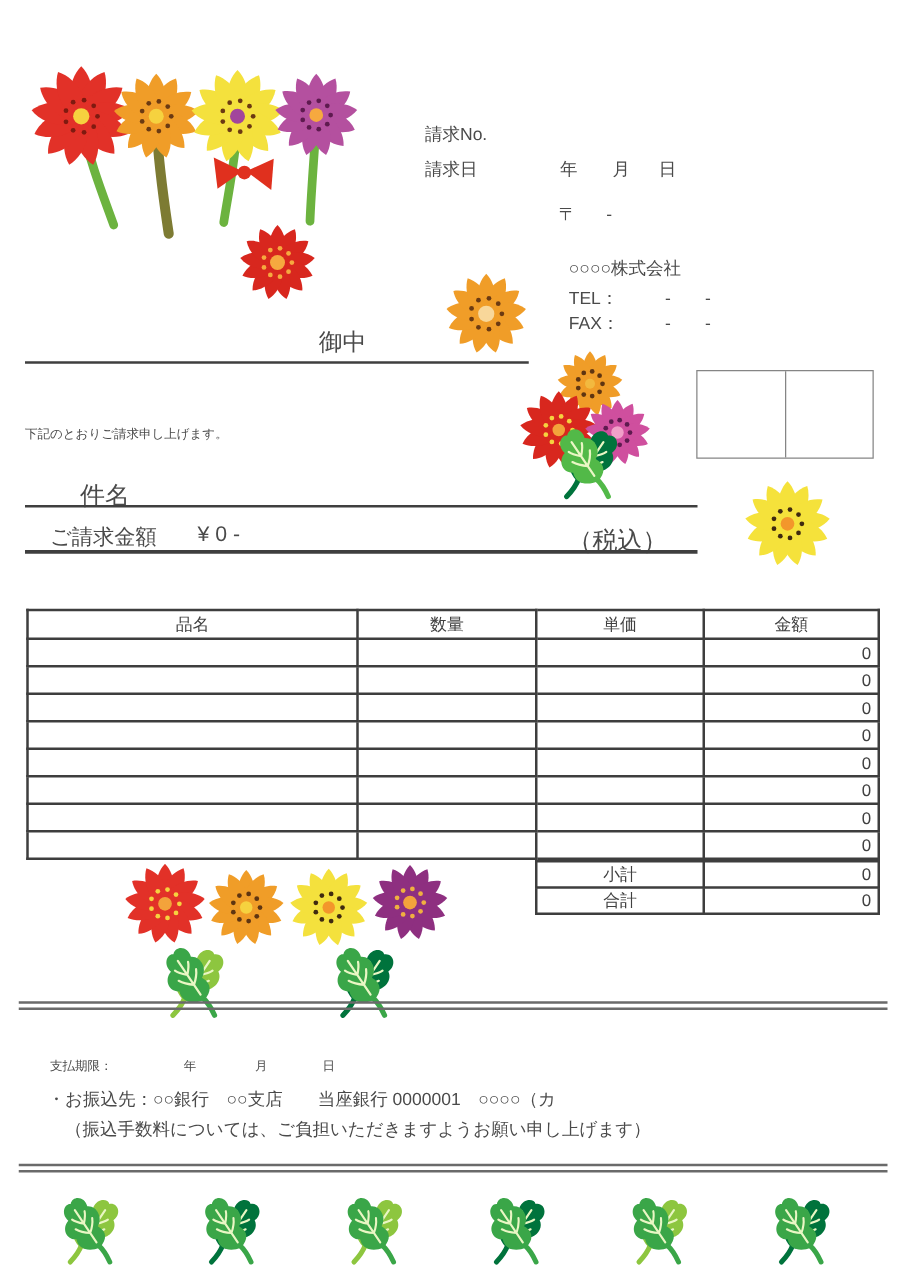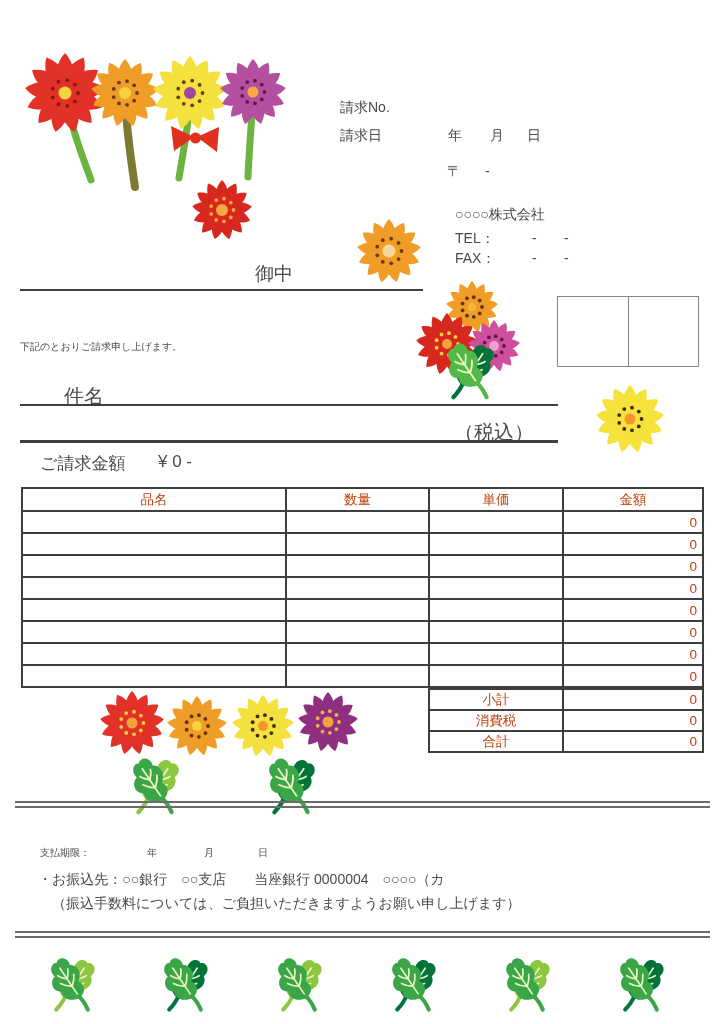--- a/index.html
+++ b/index.html
@@ -2,24 +2,24 @@
 <html><head>
 <meta charset="utf-8">
 <style>
   html,body{margin:0;padding:0;background:#fff;}
   #page{position:relative;width:724px;height:1024px;background:#fff;overflow:hidden;
         font-family:"Liberation Sans","DejaVu Sans",sans-serif;color:#4a4a4a;}
   .abs{position:absolute;white-space:nowrap;text-align:right;}
   .rule{position:absolute;background:#3f3f3f;}
   .dline{position:absolute;height:3px;border-top:2px solid #6a6a6a;border-bottom:2px solid #6a6a6a;}
   #title{font-size:29px;letter-spacing:3px;color:#3d3d3d;}
-  .fs14{font-size:14px;} .fs15{font-size:10px;} .fs16{font-size:20px;} .fs17{font-size:17px;margin-top:34px;} .fs19{font-size:19px;}
+  .fs14{font-size:14px;} .fs15{font-size:10px;} .fs16{font-size:20px;} .fs17{font-size:17px;} .fs19{font-size:19px;}
   #stamp-box{position:absolute;left:557px;top:296px;width:140px;height:69px;border:1px solid #858585;display:flex;}
   #stamp-box .cell{flex:1;} #stamp-box .cell:first-child{border-right:1px solid #858585;}
-  table{border-collapse:collapse;table-layout:fixed;font-size:13.5px;color:#c2410c;}
+  table{border-collapse:collapse;table-layout:fixed;font-size:13.5px;color:#404040;}
   #items-table{position:absolute;left:21px;top:487px;width:681px;}
   #summary-table{position:absolute;left:428px;top:688px;width:274px;padding-left:24px;}
   th,td{border:2px solid #3e3e3e;padding:0;overflow:hidden;}
   th{font-weight:normal;height:21px;}
   #items-table td{height:20px;}
   #summary-table td{height:19px;}
   .amt{text-align:right;padding-right:5px;}
   .ctr{text-align:center;}
   svg{position:absolute;overflow:visible;}
 </style>
@@ -601,34 +601,30 @@
     <colgroup>
         <col style="width:134px">
         <col style="width:140px">
       </colgroup>
     <tbody>
         <tr>
           <td class="ctr">小計</td>
           <td class="amt">0</td>
         </tr>
         <tr>
-          <td class="ctr">消費税</td>
-          <td class="amt">0</td>
-        </tr>
-        <tr>
           <td class="ctr">合計</td>
           <td class="amt">0</td>
         </tr>
       </tbody>
   </table>
 
   <div class="dline" style="left:15px;top:801px;width:695px"></div>
 
   <div class="abs fs15" style="left:40px;top:846px">支払期限：</div>
   <div class="abs fs15" style="left:147px;top:846px">年</div>
   <div class="abs fs15" style="left:204px;top:846px">月</div>
   <div class="abs fs15" style="left:258px;top:846px">日</div>
 
-  <div class="abs fs14" style="left:38px;top:871px">・お振込先：○○銀行　○○支店　　当座銀行 0000004　○○○○（カ</div>
+  <div class="abs fs14" style="left:38px;top:871px">・お振込先：○○銀行　○○支店　　当座銀行 0000001　○○○○（カ</div>
   <div class="abs fs14" style="left:52px;top:895px">（振込手数料については、ご負担いただきますようお願い申し上げます）</div>
 
   <div class="dline" style="left:15px;top:931px;width:695px"></div>
 </div>
 
 </body></html>

